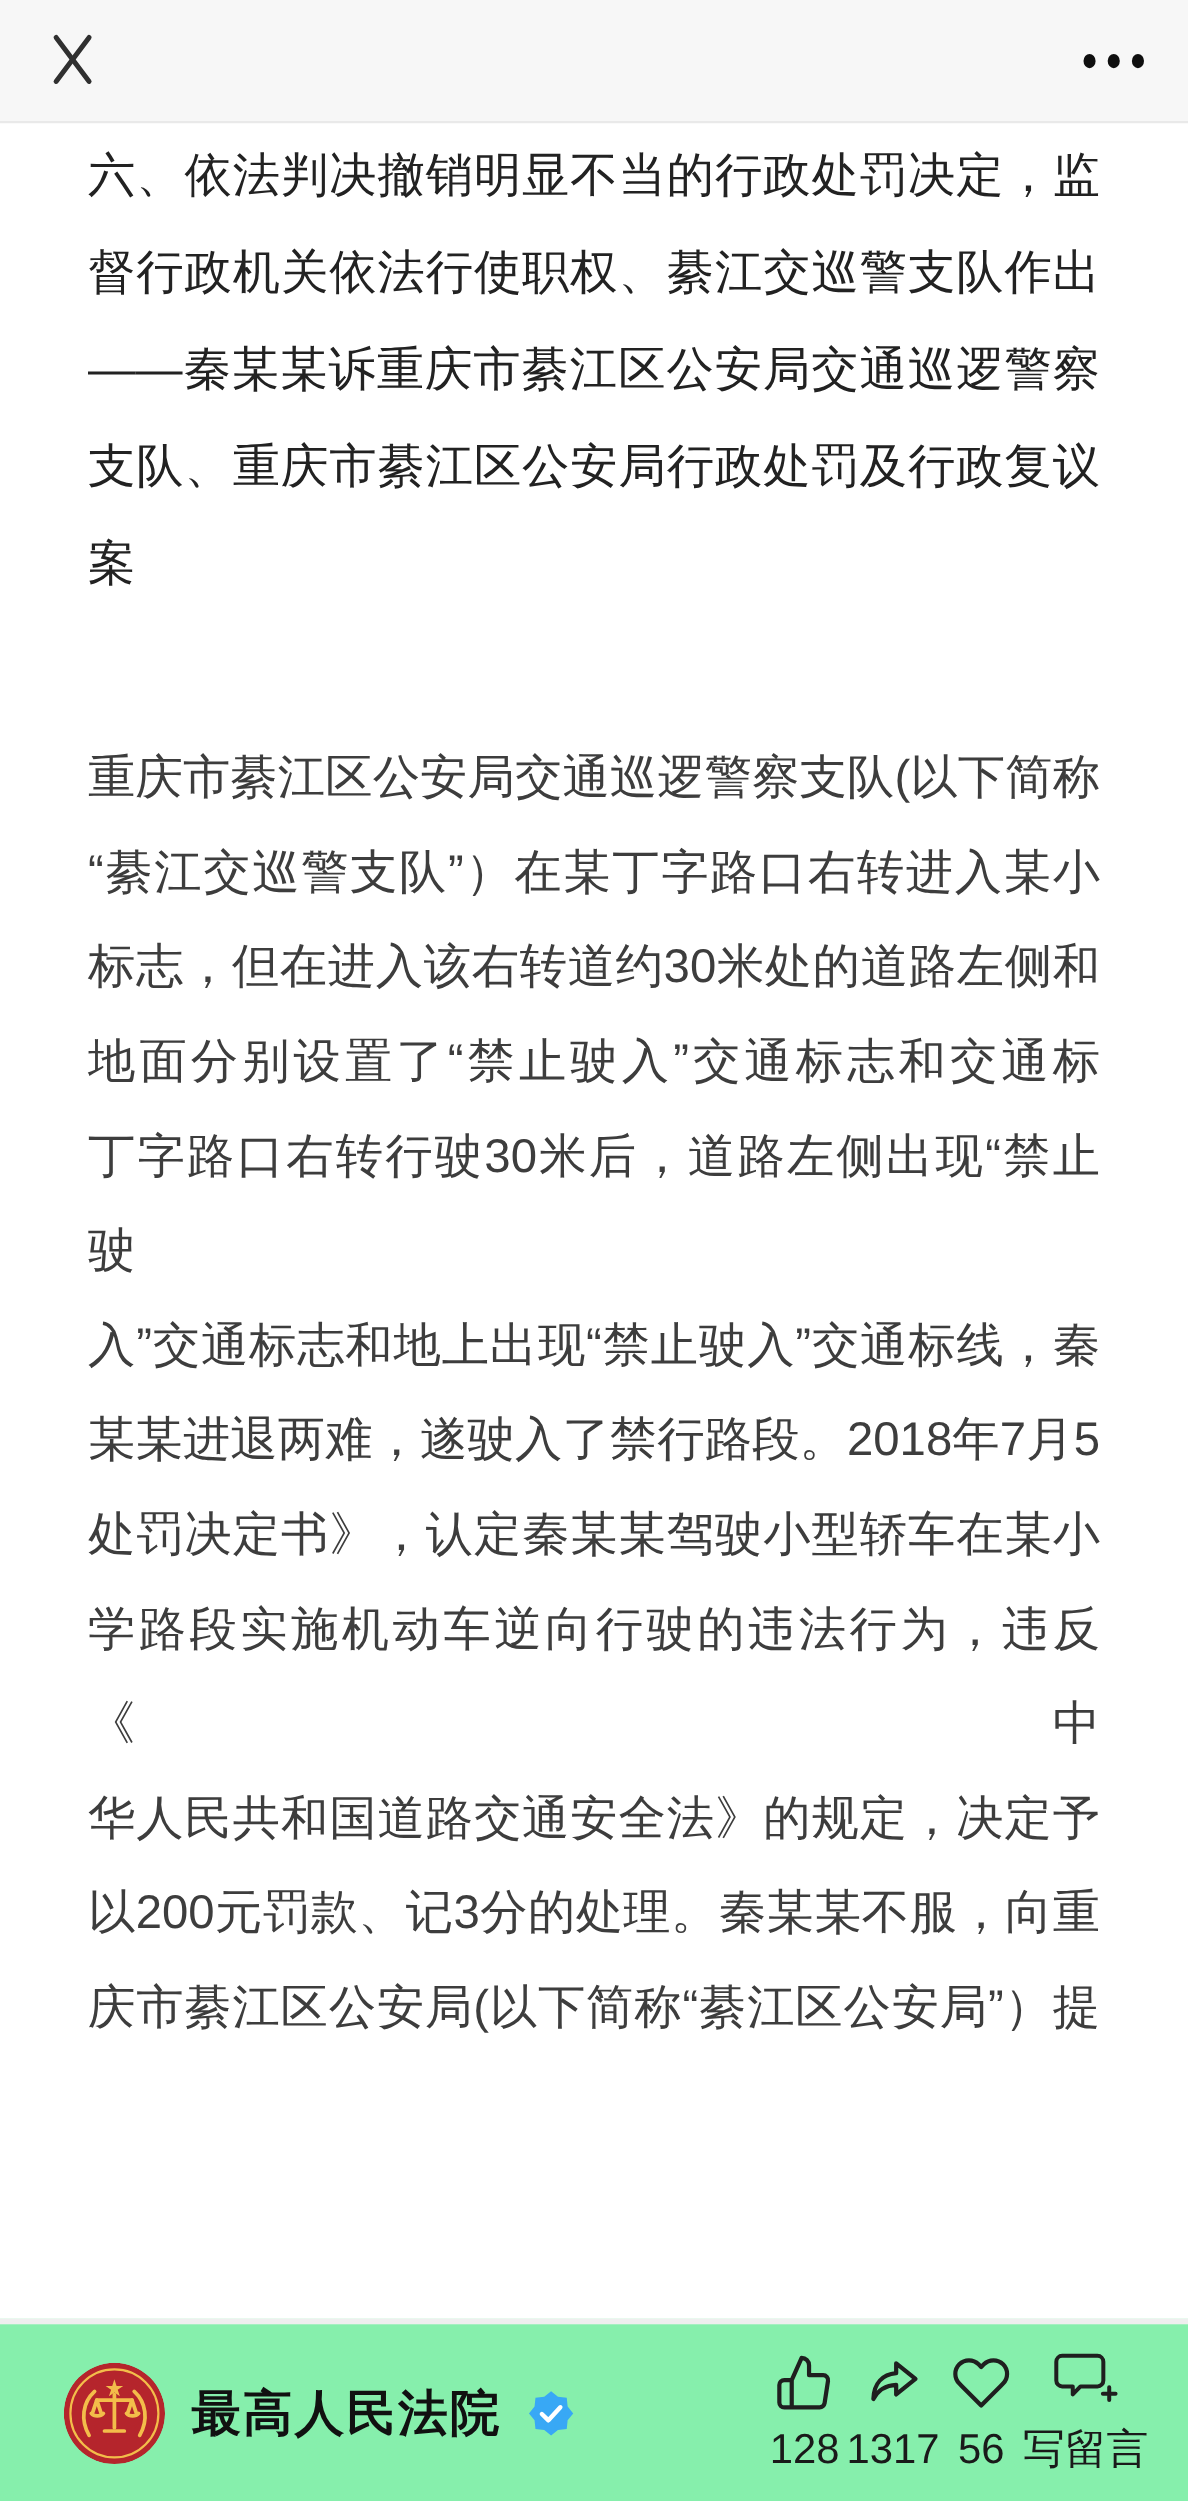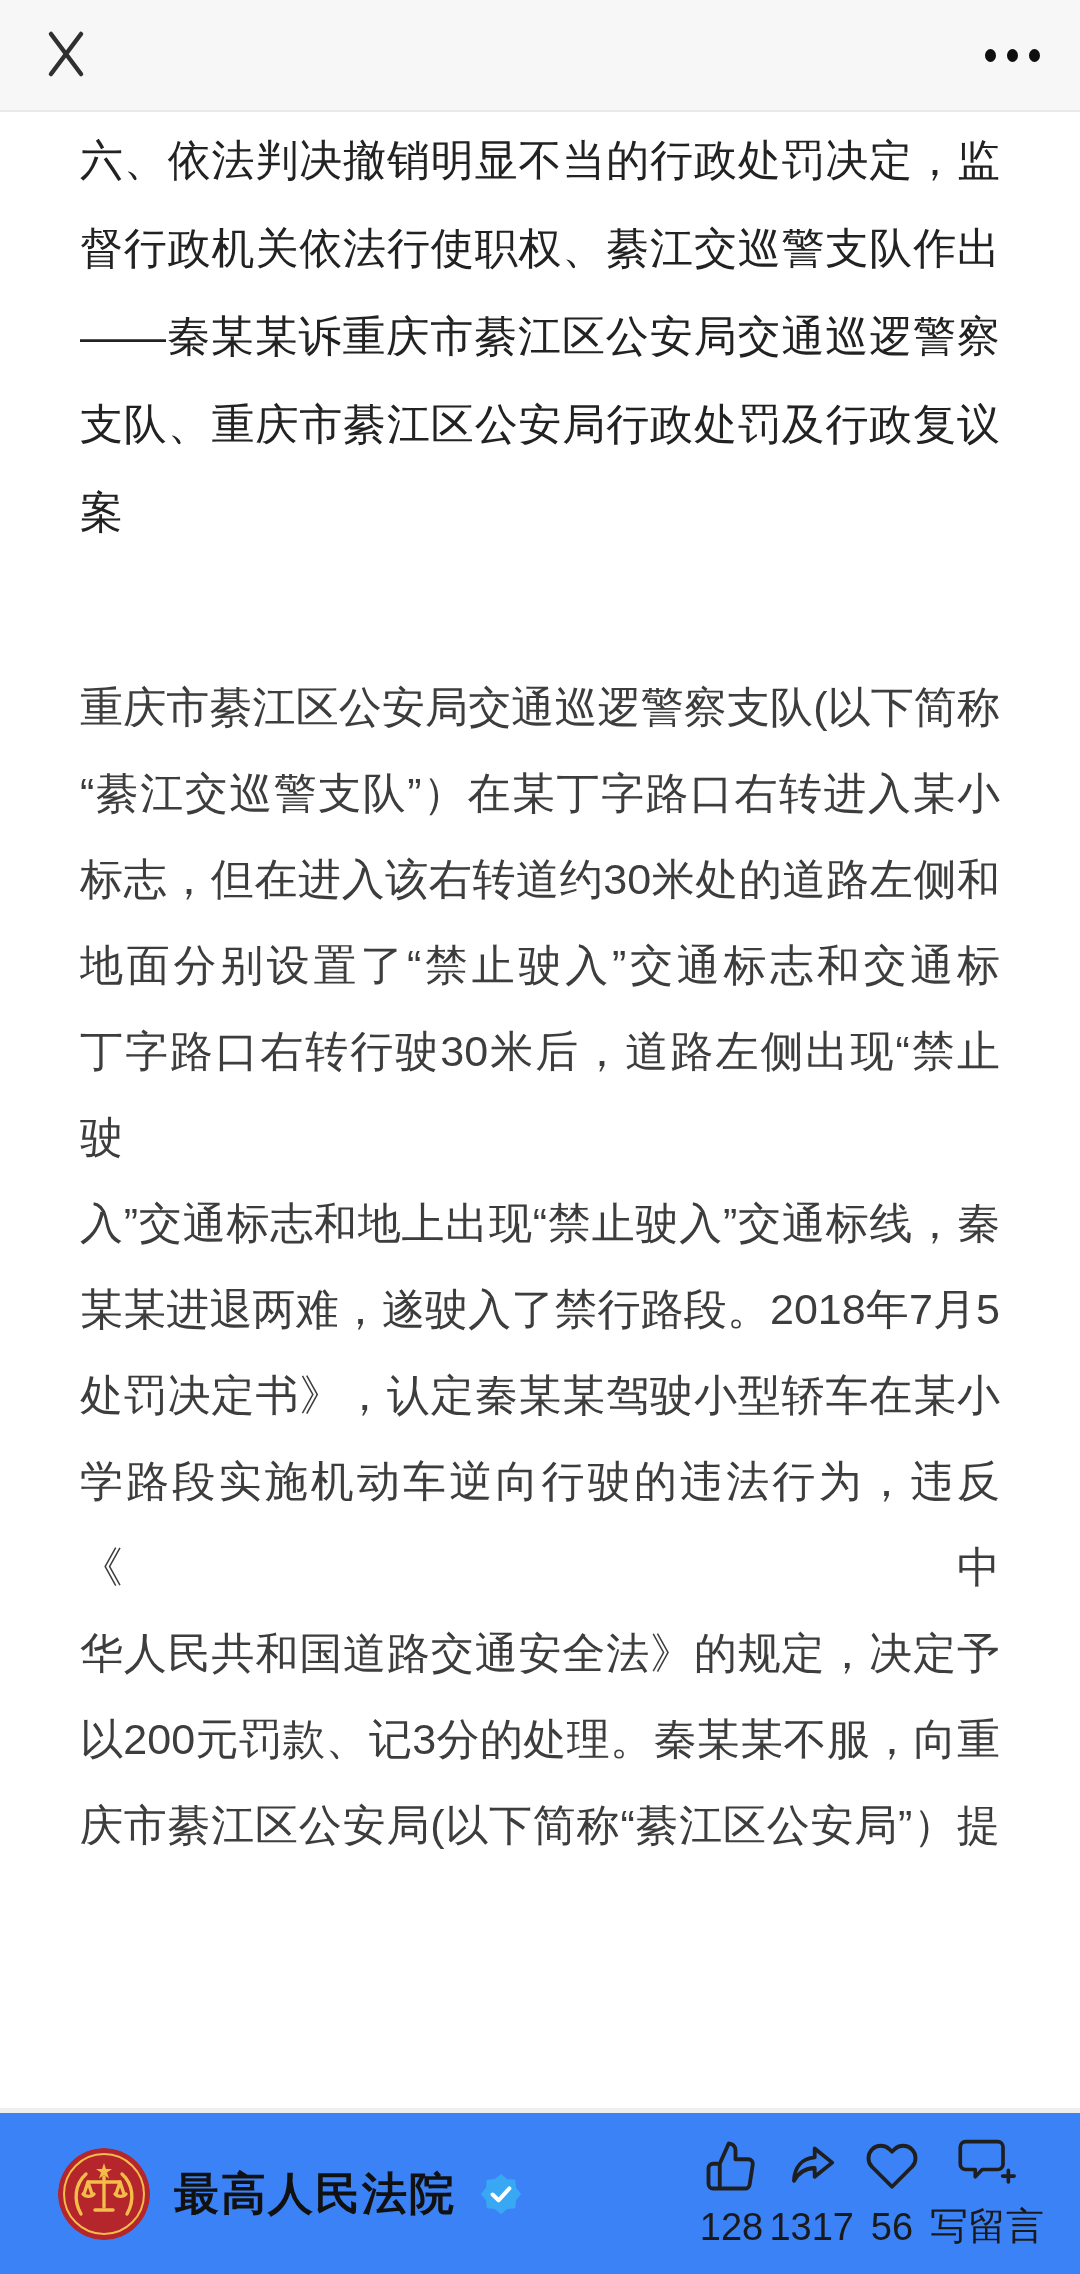--- a/index.html
+++ b/index.html
@@ -14,21 +14,21 @@
   
   .content{padding:4px 80px 0 80px;}
   .title{margin:0;font-size:43px;line-height:88px;font-weight:400;color:#222222;}
   .tline{text-align:justify;text-align-last:justify;text-justify:inter-character;}
   .tline.last{text-align-last:left;}
   .section{margin:78px 0 0 0;font-size:44px;line-height:60px;font-weight:700;color:#222222;}
   .bodytext{margin:108px 0 0 0;font-size:43px;line-height:86px;color:#3d3d3d;}
   .bline{text-align:justify;text-align-last:justify;text-justify:inter-character;}
   
   .footer{position:absolute;left:0;right:0;bottom:0;height:166px;box-sizing:border-box;
-          background:#3b82f6;border-top:5px solid #eeeeee;display:flex;align-items:center;
+          background:#86efac;border-top:5px solid #eeeeee;display:flex;align-items:center;
           justify-content:space-between;padding:0 36px 0 58px;margin-top:11px;}
   .account{display:flex;align-items:center;gap:24px;background:none;border:none;padding:0;cursor:pointer;}
   .avatar{width:92px;height:92px;border-radius:50%;overflow:hidden;display:block;}
   .accname{font-size:45px;font-weight:700;color:#111111;letter-spacing:2px;}
   .badge{display:flex;align-items:center;}
   .actions{display:flex;align-items:center;}
   .action{display:flex;flex-direction:column;align-items:center;gap:10px;min-width:76px;
           background:none;border:none;padding:0;cursor:pointer;}
   .action .cnt{font-size:38px;color:#1a1a1a;white-space:nowrap;}
   .oicon{stroke:#1f1f1f;fill:none;stroke-width:1.7;stroke-linecap:round;stroke-linejoin:round;}

